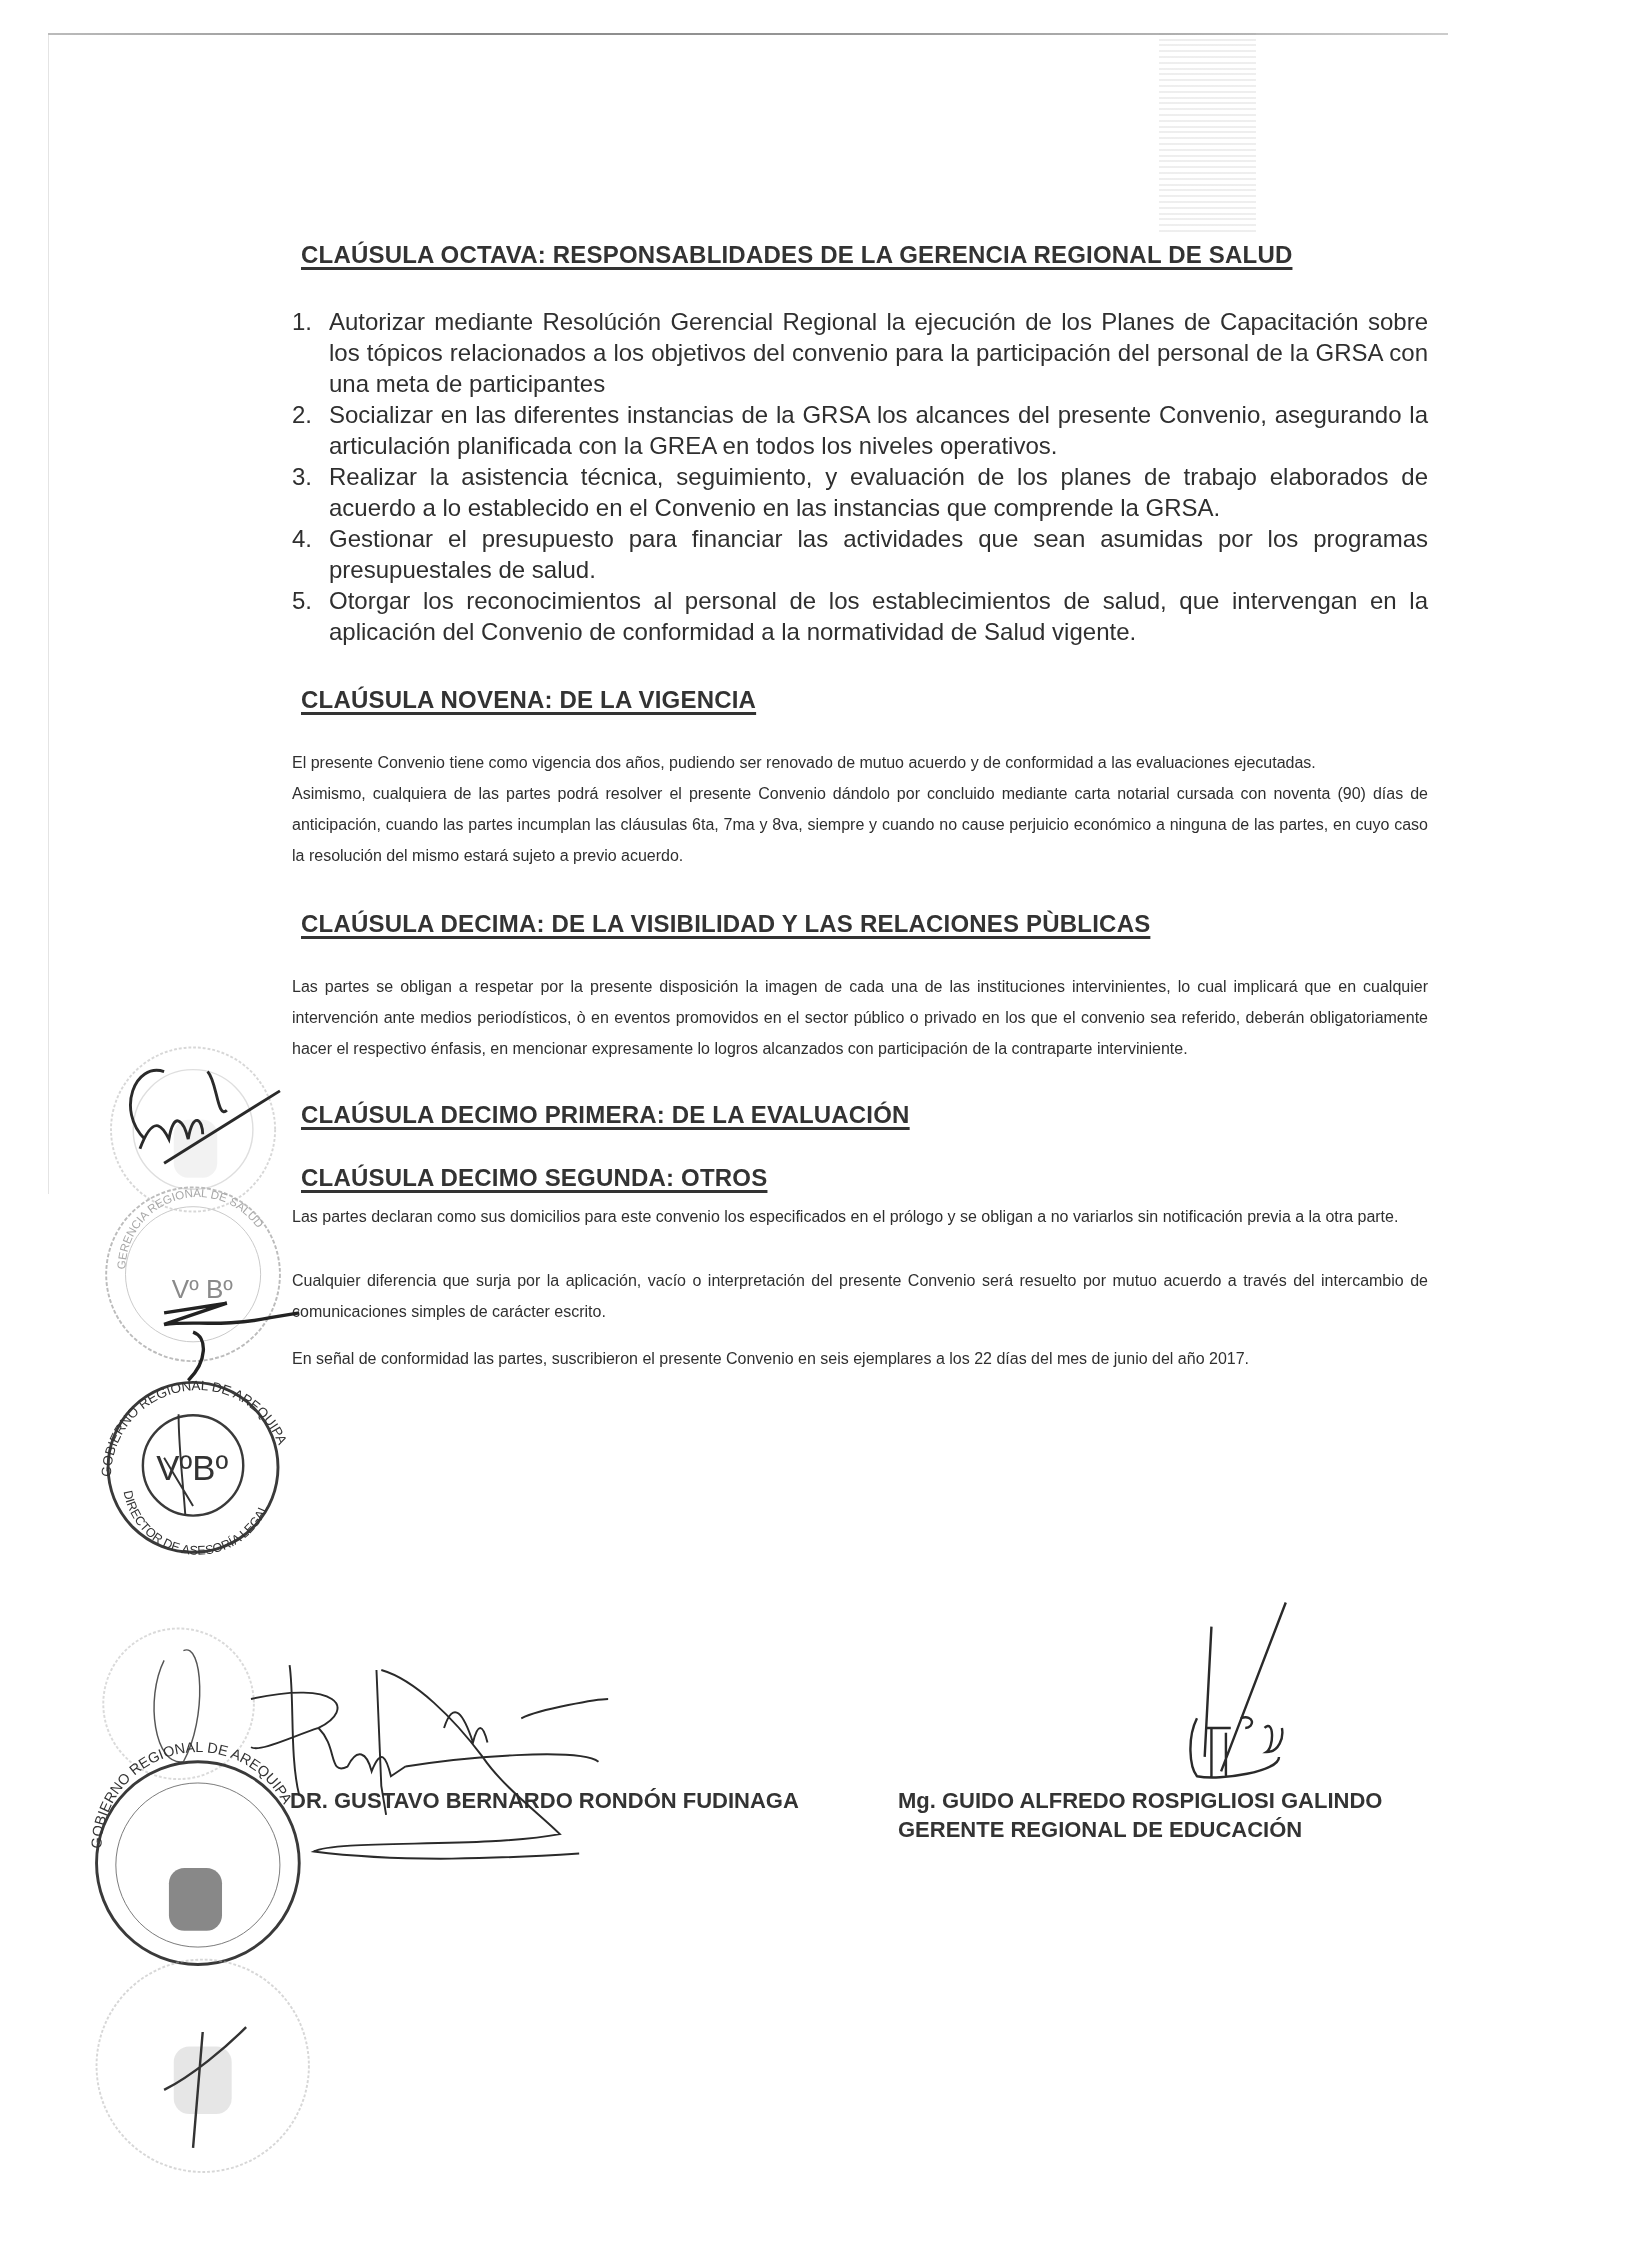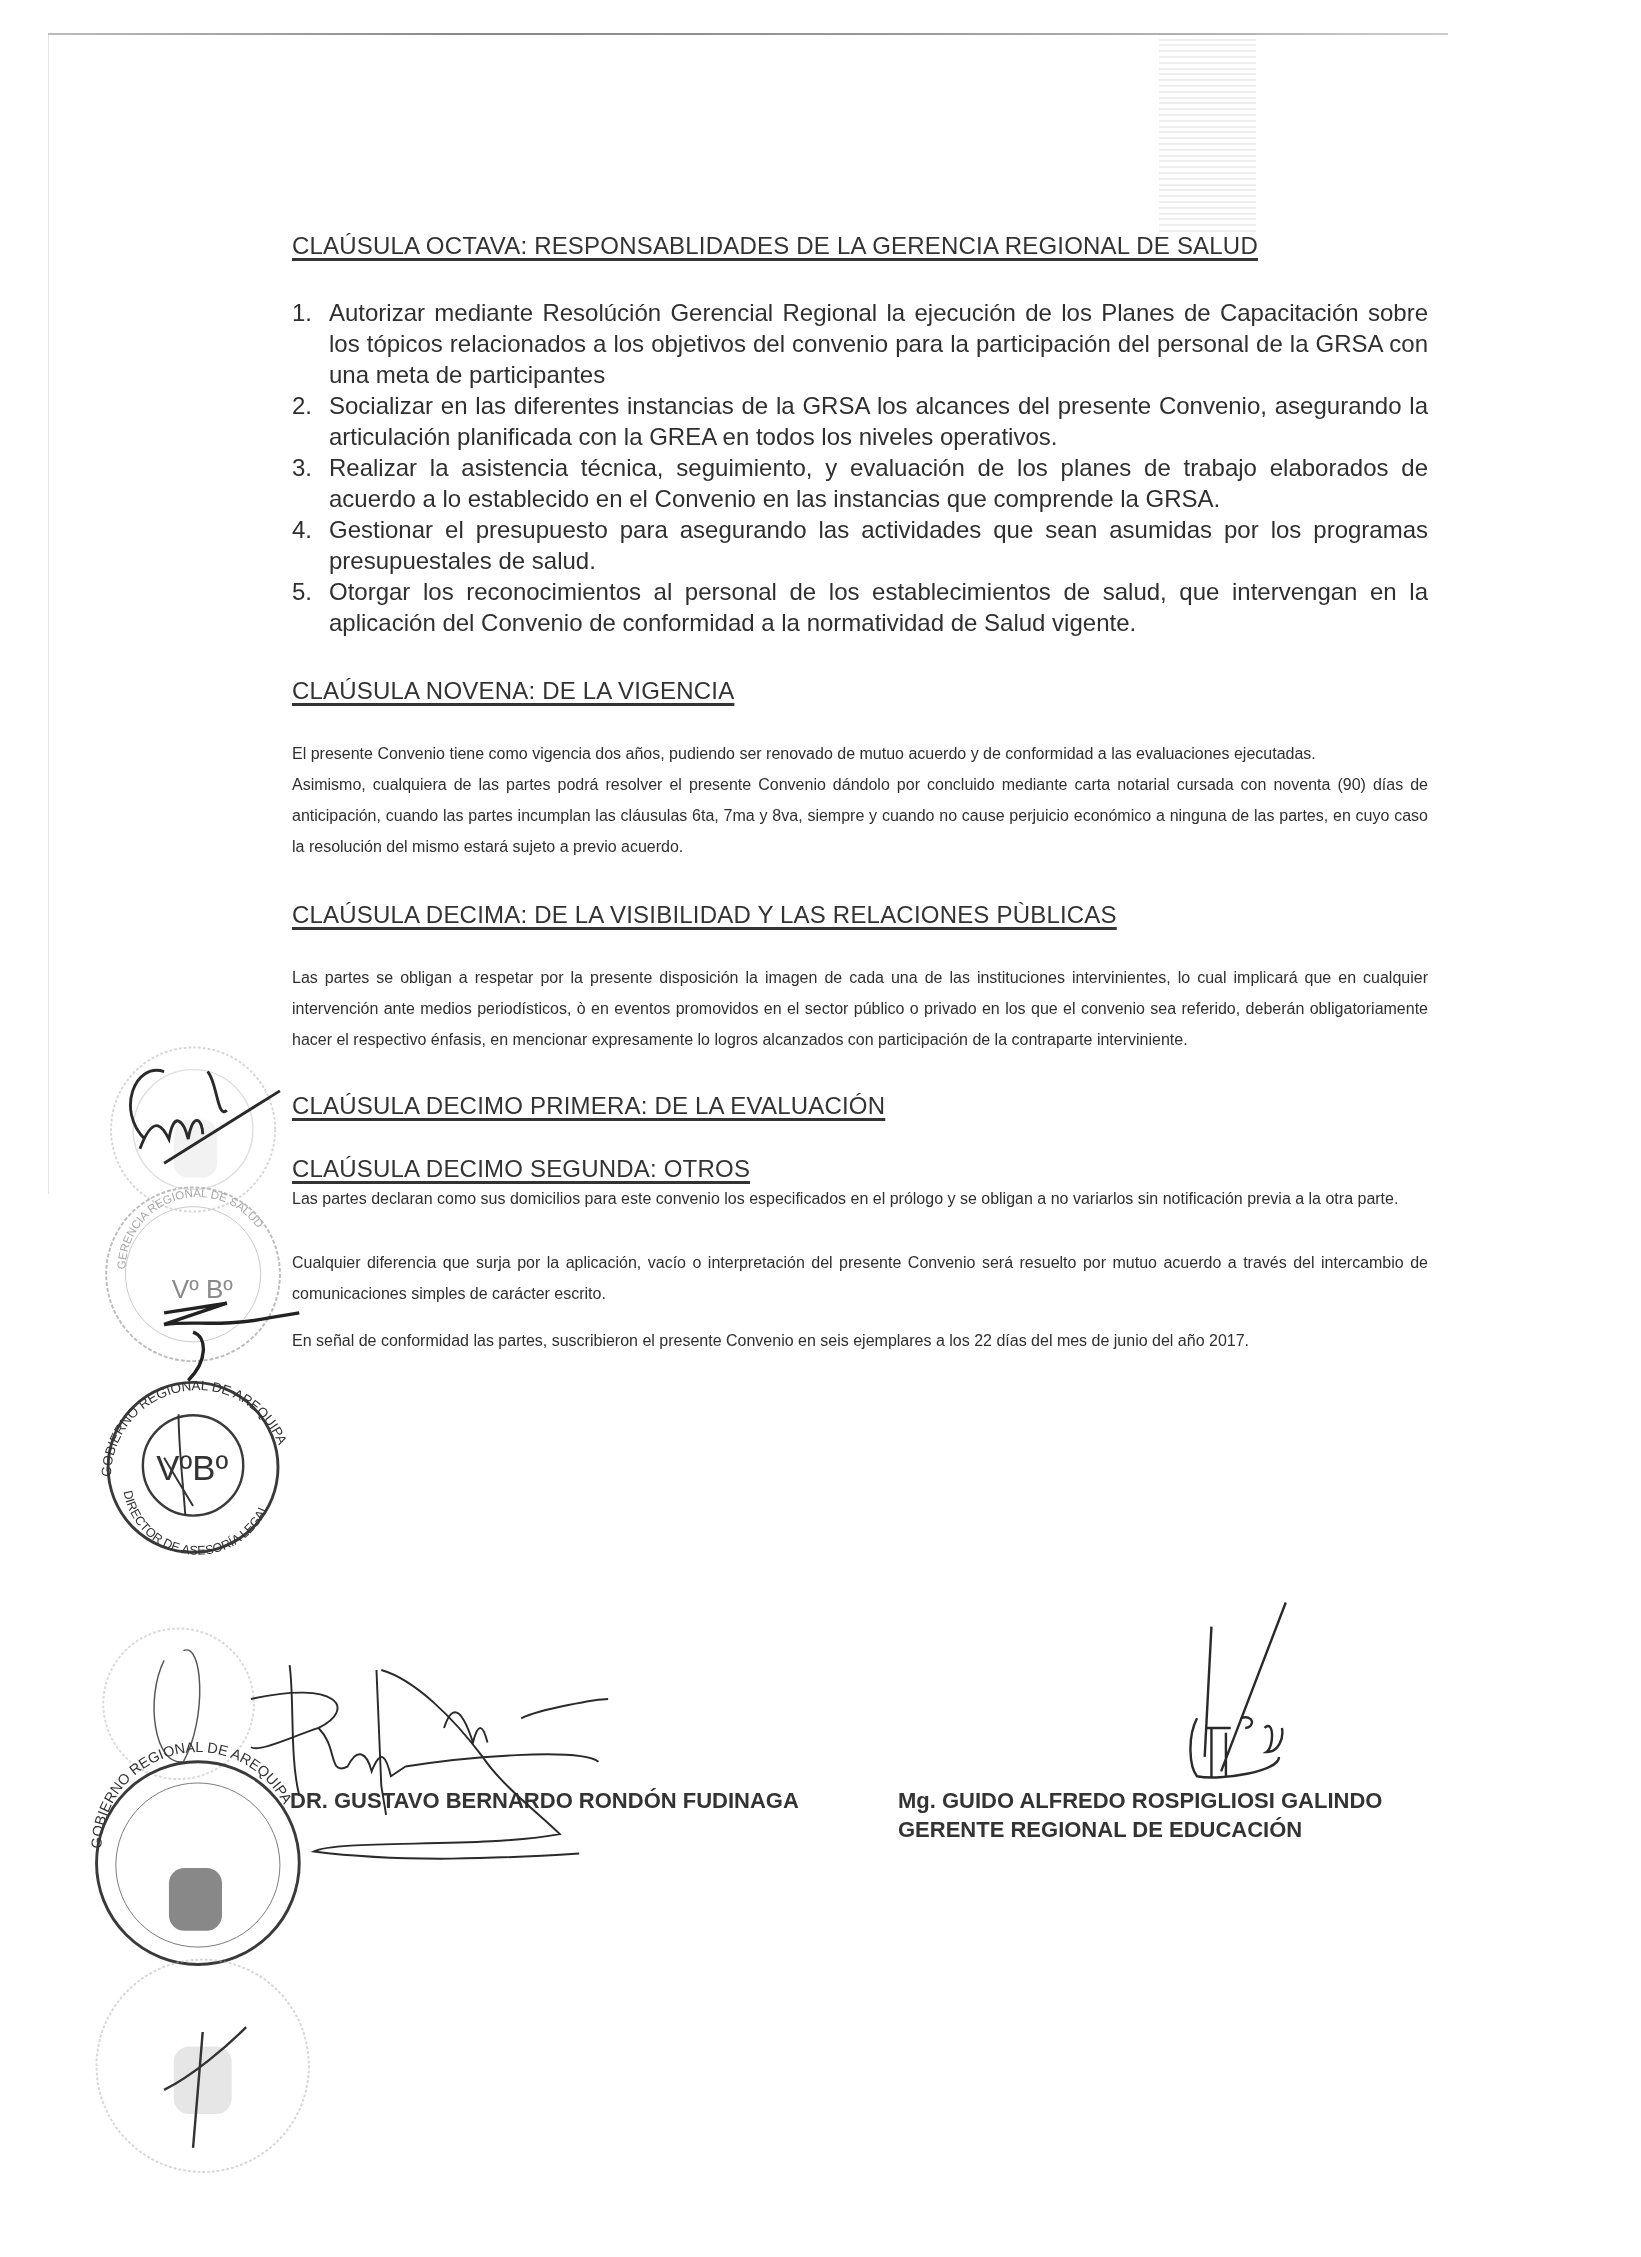--- a/index.html
+++ b/index.html
@@ -5,22 +5,22 @@
   html, body { margin: 0; padding: 0; background: #ffffff; }
   body { width: 1641px; height: 2257px; position: relative; overflow: hidden;
          font-family: "Liberation Sans", sans-serif; color: #2b2b2b; }
   .scan-top-line { position: absolute; left: 48px; top: 33px; width: 1400px; height: 1.9px;
                    background: linear-gradient(90deg, #bbb, #888 30%, #999 60%, #ccc); }
   .scan-left-line { position: absolute; left: 48px; top: 35px; width: 1px; height: 1159px; background: #e4e4e4; }
   .scan-noise { position: absolute; left: 1159px; top: 29px; width: 97px; height: 203px;
                 background: repeating-linear-gradient(0deg, rgba(160,160,160,0.25) 0 1.9px, transparent 1.9px 5.8px);
                 opacity: 0.7; }
   .page { position: absolute; left: 292px; top: 232px; width: 1136px; }
-  .clause-title { font-weight: normal; font-size: 24px; text-decoration: underline; text-decoration-thickness: 2.9px;
-                  text-underline-offset: 3.9px; margin: 0; letter-spacing: 0.2px; color: #333; }
+  .clause-title { font-weight: bold; font-size: 24px; text-decoration: underline; text-decoration-thickness: 2.9px;
+                  text-underline-offset: 3.9px; margin: 9px; letter-spacing: 0.2px; color: #333; }
   .para { font-size: 16px; line-height: 31px; text-align: justify; margin: 0; color: #2f2f2f; }
   ol.items { margin: 0; padding: 0; list-style: none; }
   ol.items li { position: relative; padding-left: 37px; font-size: 24px; line-height: 31px;
                 text-align: justify; color: #2f2f2f; }
   ol.items li .num { position: absolute; left: 0; top: 0; }
   .sig-block { position: absolute; text-align: left; font-weight: bold; font-size: 22px; line-height: 29px; color: #333; }
   svg.overlay { position: absolute; left: 0; top: 0; pointer-events: none; }
 </style>
 </head>
 <body>
@@ -30,21 +30,21 @@
 <div class="scan-noise"></div>
 
 <div class="page">
 
   <section>
     <h2 class="clause-title">CLAÚSULA OCTAVA: RESPONSABLIDADES DE LA GERENCIA REGIONAL DE SALUD</h2>
     <ol class="items" style="margin-top:37px;">
       <li><span class="num">1.</span><span>Autorizar mediante Resolúción Gerencial Regional la ejecución de los Planes de Capacitación sobre los tópicos relacionados a los objetivos del convenio para la participación del personal de la GRSA con una meta de participantes</span></li>
       <li><span class="num">2.</span><span>Socializar en las diferentes instancias de la GRSA los alcances del presente Convenio, asegurando la articulación planificada con la GREA en todos los niveles operativos.</span></li>
       <li><span class="num">3.</span><span>Realizar la asistencia técnica, seguimiento, y evaluación de los planes de trabajo elaborados de acuerdo a lo establecido en el Convenio en las instancias que comprende la GRSA.</span></li>
-      <li><span class="num">4.</span><span>Gestionar el presupuesto para asegurando las actividades que sean asumidas por los programas presupuestales de salud.</span></li>
+      <li><span class="num">4.</span><span>Gestionar el presupuesto para financiar las actividades que sean asumidas por los programas presupuestales de salud.</span></li>
       <li><span class="num">5.</span><span>Otorgar los reconocimientos al personal de los establecimientos de salud, que intervengan en la aplicación del Convenio de conformidad a la normatividad de Salud vigente.</span></li>
     </ol>
   </section>
 
   <section style="margin-top:39px;">
     <h2 class="clause-title">CLAÚSULA NOVENA: DE LA VIGENCIA</h2>
     <p class="para" style="margin-top:33px;">El presente Convenio tiene como vigencia dos años, pudiendo ser renovado de mutuo acuerdo y de conformidad a las evaluaciones ejecutadas.</p>
     <p class="para">Asimismo, cualquiera de las partes podrá resolver el presente Convenio dándolo por concluido mediante carta notarial cursada con noventa (90) días de anticipación, cuando las partes incumplan las cláusulas 6ta, 7ma y 8va, siempre y cuando no cause perjuicio económico a ninguna de las partes, en cuyo caso la resolución del mismo estará sujeto a previo acuerdo.</p>
   </section>
 

